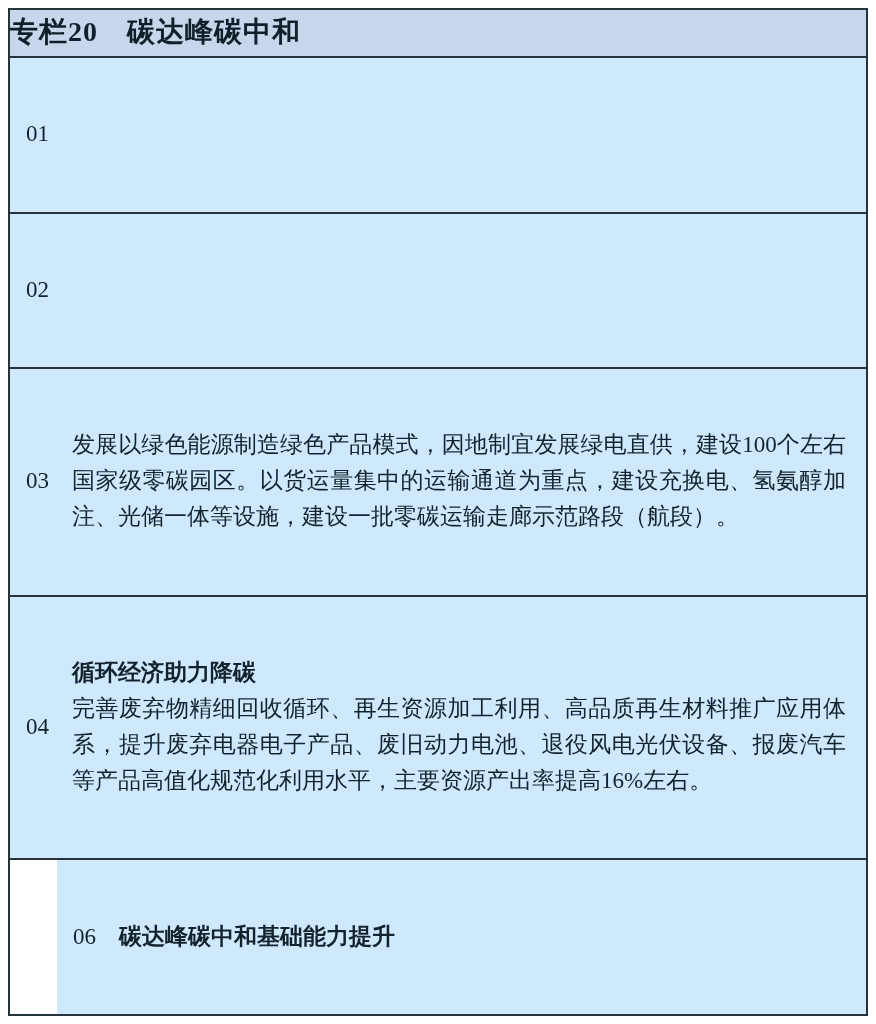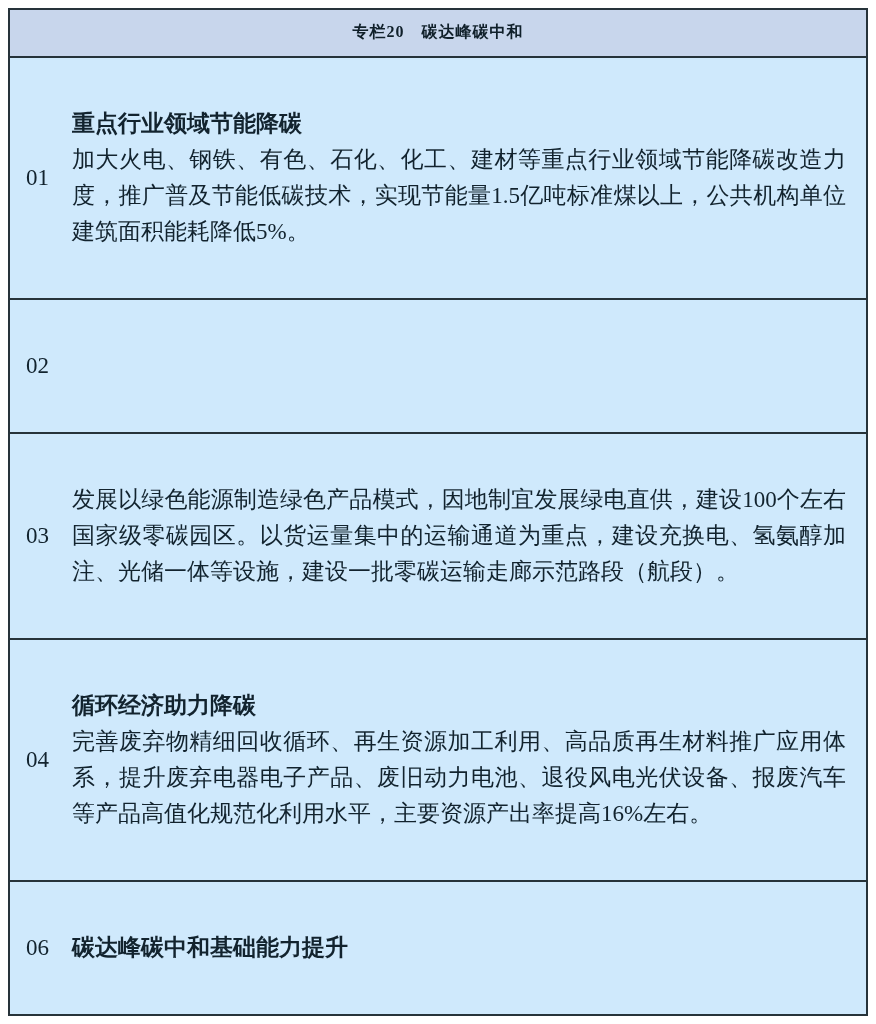--- a/index.html
+++ b/index.html
@@ -20,39 +20,39 @@
     width: 100%;
     height: 100%;
     border: 2px solid var(--border, #26333a);
     display: flex;
     flex-direction: column;
     overflow: hidden;
   }
   .panel-header {
     background: var(--header-bg, #c8d6ec);
     border-bottom: 2px solid var(--border, #26333a);
-    text-align: center;
+    text-align: left;
     font-weight: 700;
-    font-size: 16px;
+    font-size: 28px;
     line-height: 44px;
     height: 46px;
     flex: 0 0 auto;
     color: #10202a;
     letter-spacing: 1px;
   }
   .row {
     background: var(--body-bg, #cfe9fc);
     border-bottom: 2px solid var(--border, #26333a);
     padding: 7px 20px 8px 16px;
     display: flex;
     align-items: center;
     flex: 1 1 auto;
     color: #12232e;
   }
-  .row:last-child { border-bottom: none; }
+  .row:last-child { border-bottom: none; margin-left: 47px; }
   .row .num {
     flex: 0 0 46px;
     font-size: 23px;
     line-height: 36px;
     font-family: "Liberation Serif", "DejaVu Serif", serif;
   }
   .row .content { flex: 1 1 auto; min-width: 0; }
   .row .heading {
     margin: 0;
     font-size: 23px;
@@ -70,24 +70,20 @@
 </head>
 <body>
 
 <div class="page">
   <div class="panel">
 
     <div class="panel-header">专栏20　碳达峰碳中和</div>
 
     <section class="row">
       <div class="num">01</div>
-      <div class="content">
-        <h2 class="heading">重点行业领域节能降碳</h2>
-        <p class="body">加大火电、钢铁、有色、石化、化工、建材等重点行业领域节能降碳改造力度，推广普及节能低碳技术，实现节能量1.5亿吨标准煤以上，公共机构单位建筑面积能耗降低5%。</p>
-      </div>
     </section>
 
     <section class="row">
       <div class="num">02</div>
     </section>
 
     <section class="row">
       <div class="num">03</div>
       <div class="content">
         <p class="body">发展以绿色能源制造绿色产品模式，因地制宜发展绿电直供，建设100个左右国家级零碳园区。以货运量集中的运输通道为重点，建设充换电、氢氨醇加注、光储一体等设施，建设一批零碳运输走廊示范路段（航段）。</p>

